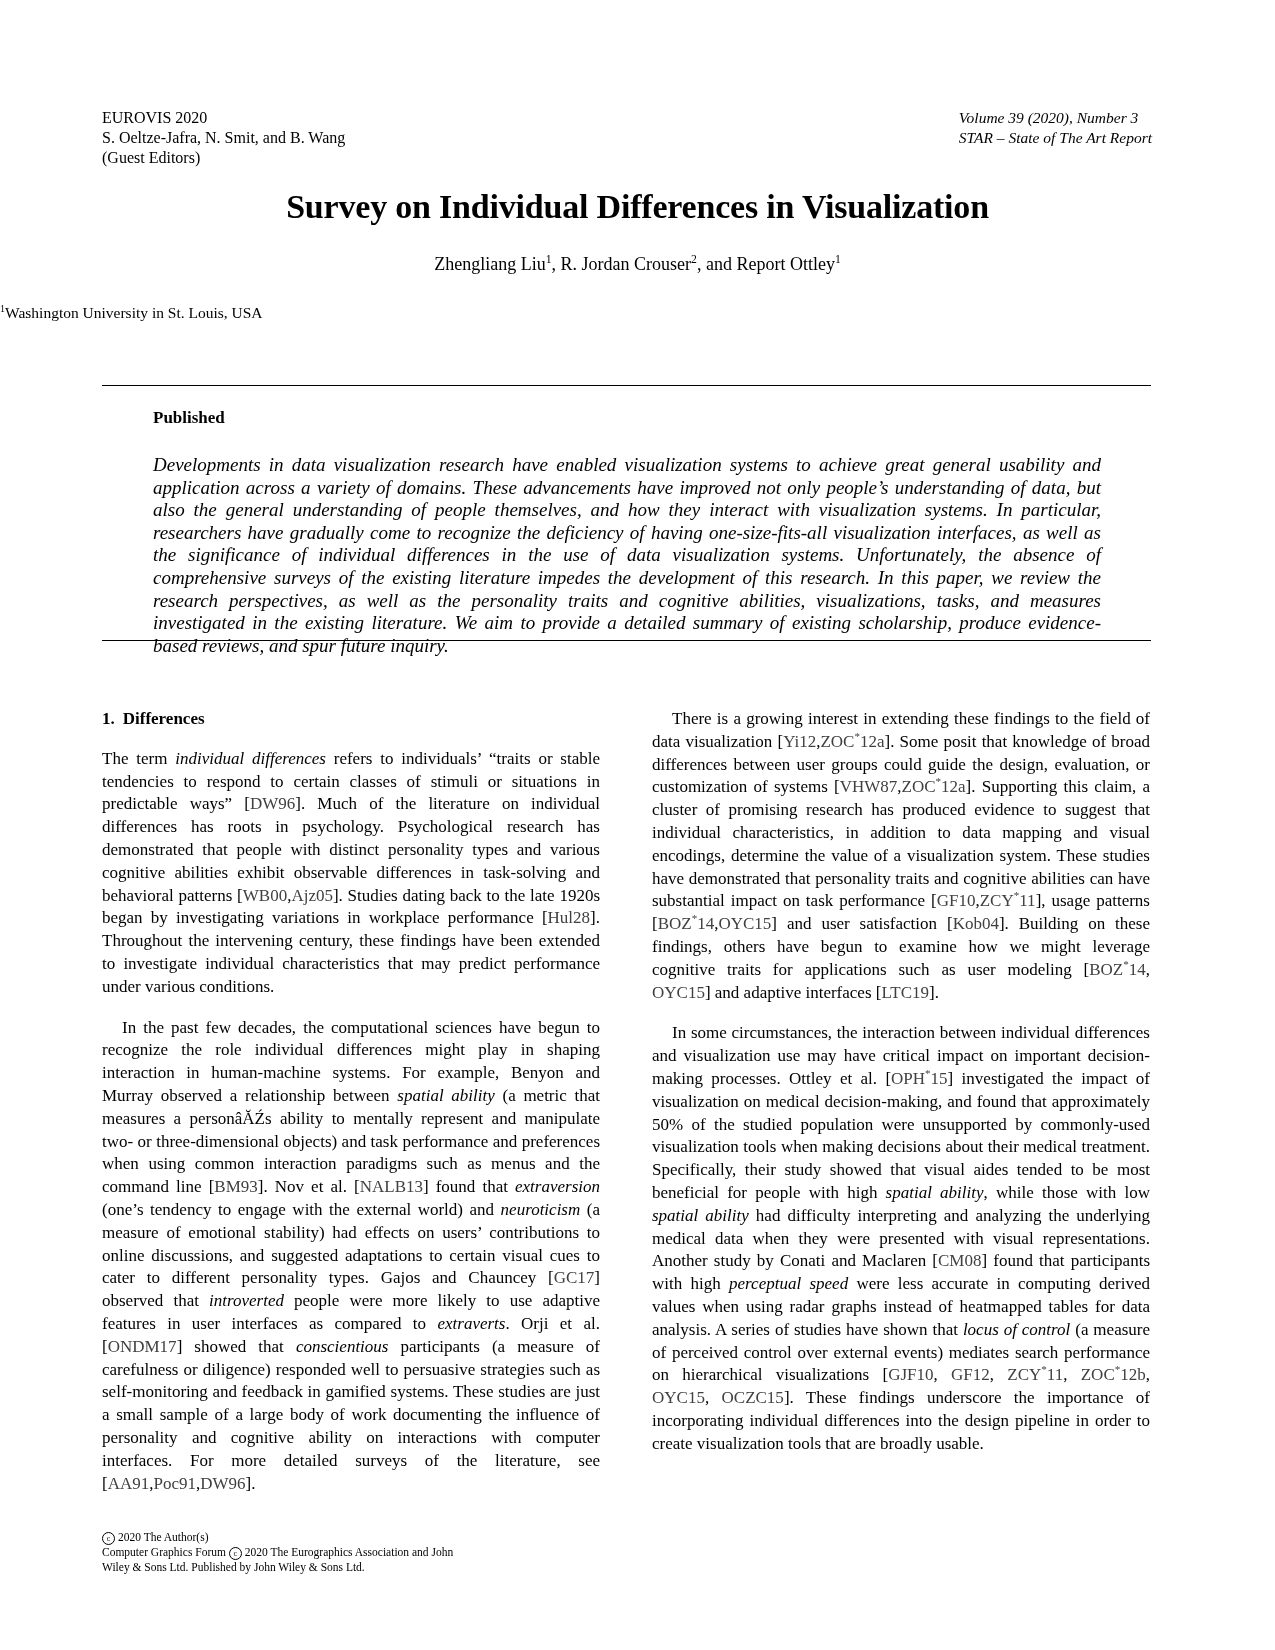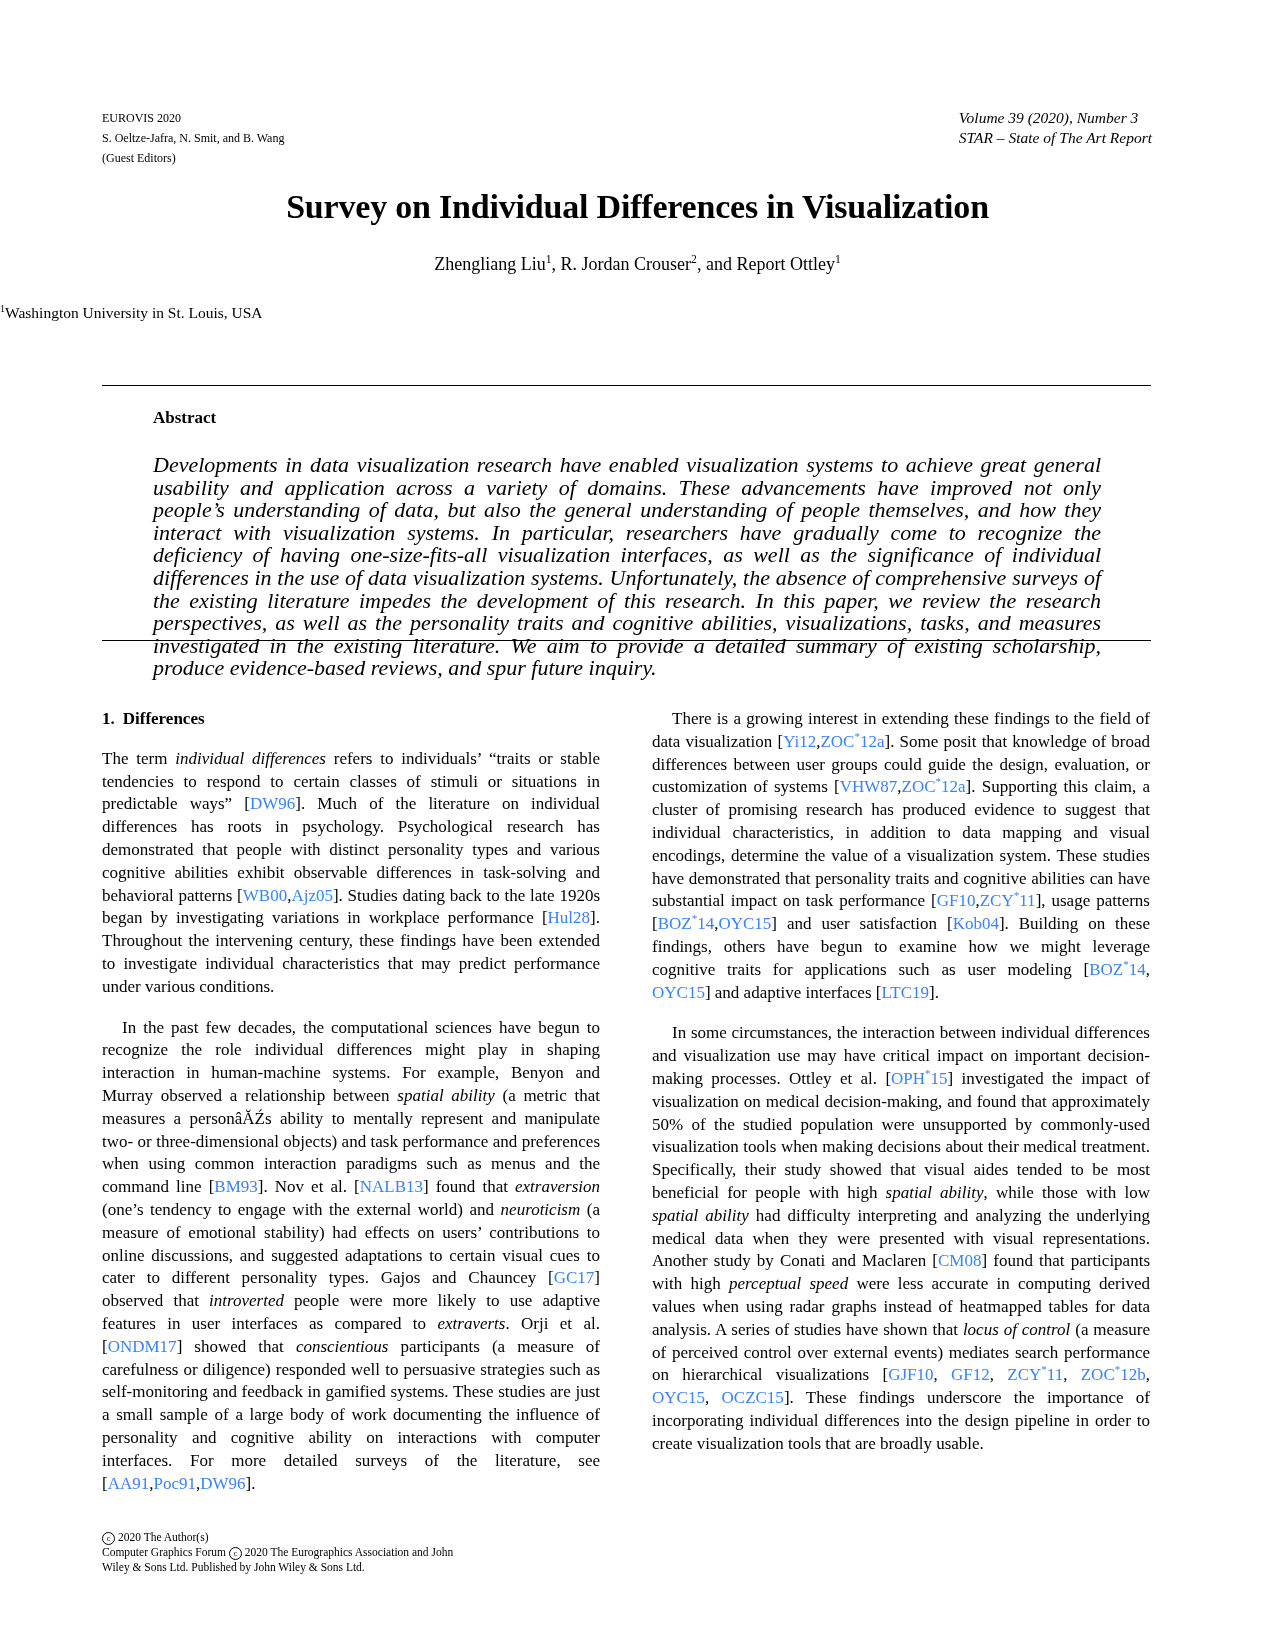--- a/index.html
+++ b/index.html
@@ -1,33 +1,33 @@
 <!DOCTYPE html>
 <html><head>
 <meta charset="utf-8">
 <style>
   html, body { margin: 0; padding: 0; background: #ffffff; }
   body { width: 1275px; height: 1650px; position: relative; font-family: "Liberation Serif", "DejaVu Serif", serif; color: #000; }
-  .hdr-left { position: absolute; left: 102px; top: 108px; font-size: 12px; line-height: 20px; }
+  .hdr-left { position: absolute; left: 102px; top: 108px; font-size: 16px; line-height: 20px; }
   .hdr-right { position: absolute; right: 123px; top: 108px; font-size: 15.5px; line-height: 20px; text-align: left; font-style: italic; }
   .title { position: absolute; left: 0; right: 0; top: 188px; text-align: center; font-size: 34px; font-weight: bold; letter-spacing: -0.2px; }
   .authors { position: absolute; left: 0; right: 0; top: 254px; text-align: center; font-size: 18px; }
   .affils { position: absolute; left: 0; right: 0; top: 303px; text-align: left; font-size: 15.5px; line-height: 20px; }
   sup { font-size: 65%; line-height: 0; vertical-align: super; }
   .rule { position: absolute; left: 102px; width: 1049px; height: 1px; background: #000; }
   .abs-head { position: absolute; left: 153px; top: 408px; font-size: 17px; font-weight: bold; }
-  .abs-body { position: absolute; left: 153px; width: 948px; top: 454px; font-size: 22px; line-height: 22.6px; font-style: italic; text-align: justify; }
+  .abs-body { position: absolute; left: 153px; width: 948px; top: 454px; font-size: 19px; line-height: 22.6px; font-style: italic; text-align: justify; }
   .col { position: absolute; width: 498px; font-size: 17px; line-height: 22.8px; text-align: justify; }
   .col.left { left: 102px; top: 708px; }
   .col.right { left: 652px; top: 708px; }
   .sec-head { font-weight: bold; font-size: 17px; margin: 0 0 17px 0; }
   .sec-head .num { margin-right: 8px; }
   p { margin: 0 0 18px 0; }
   p.indent { text-indent: 20px; }
-  .cite { color: #3b82f6; }
+  .cite { color: #404040; }
   em { font-style: italic; }
   .footer { position: absolute; left: 102px; top: 1530px; font-size: 11.5px; line-height: 15px; }
   .copy-icon { display: inline-block; width: 11px; height: 11px; border: 1px solid #000; border-radius: 50%; font-size: 8px; line-height: 11px; text-align: center; vertical-align: 0px; margin-right: 3px; }
 </style>
 </head>
 <body>
 
 <div class="hdr-left">
   <div>EUROVIS 2020</div>
   <div>S. Oeltze-Jafra, N. Smit, and B. Wang</div>
@@ -42,21 +42,21 @@
 
 <div class="authors">
   <span>Zhengliang Liu</span><sup>1</sup><span>, </span><span>R. Jordan Crouser</span><sup>2</sup><span>, and </span><span>Report Ottley</span><sup>1</sup>
 </div>
 
 <div class="affils">
   <div><sup>1</sup><span>Washington University in St. Louis, USA</span></div>
 </div>
 
 <div class="rule" style="top:385px;"></div>
-<div class="abs-head">Abstract</div>
+<div class="abs-head">Published</div>
 <div class="abs-body">Developments in data visualization research have enabled visualization systems to achieve great general usability and application across a variety of domains. These advancements have improved not only people’s understanding of data, but also the general understanding of people themselves, and how they interact with visualization systems. In particular, researchers have gradually come to recognize the deficiency of having one-size-fits-all visualization interfaces, as well as the significance of individual differences in the use of data visualization systems. Unfortunately, the absence of comprehensive surveys of the existing literature impedes the development of this research. In this paper, we review the research perspectives, as well as the personality traits and cognitive abilities, visualizations, tasks, and measures investigated in the existing literature. We aim to provide a detailed summary of existing scholarship, produce evidence-based reviews, and spur future inquiry.</div>
 <div class="rule" style="top:640px;"></div>
 
 <div class="col left">
   <div class="sec-head"><span class="num">1.</span><span>Differences</span></div>
   <div id="left-paras">
       <p>The term <em>individual differences</em> refers to individuals’ “traits or stable tendencies to respond to certain classes of stimuli or situations in predictable ways” [<a class="cite">DW96</a>]. Much of the literature on individual differences has roots in psychology. Psychological research has demonstrated that people with distinct personality types and various cognitive abilities exhibit observable differences in task-solving and behavioral patterns [<a class="cite">WB00</a>,<a class="cite">Ajz05</a>]. Studies dating back to the late 1920s began by investigating variations in workplace performance [<a class="cite">Hul28</a>]. Throughout the intervening century, these findings have been extended to investigate individual characteristics that may predict performance under various conditions.</p>
       <p class="indent">In the past few decades, the computational sciences have begun to recognize the role individual differences might play in shaping interaction in human-machine systems. For example, Benyon and Murray observed a relationship between <em>spatial ability</em> (a metric that measures a personâĂŹs ability to mentally represent and manipulate two- or three-dimensional objects) and task performance and preferences when using common interaction paradigms such as menus and the command line [<a class="cite">BM93</a>]. Nov et al. [<a class="cite">NALB13</a>] found that <em>extraversion</em> (one’s tendency to engage with the external world) and <em>neuroticism</em> (a measure of emotional stability) had effects on users’ contributions to online discussions, and suggested adaptations to certain visual cues to cater to different personality types. Gajos and Chauncey [<a class="cite">GC17</a>] observed that <em>introverted</em> people were more likely to use adaptive features in user interfaces as compared to <em>extraverts</em>. Orji et al. [<a class="cite">ONDM17</a>] showed that <em>conscientious</em> participants (a measure of carefulness or diligence) responded well to persuasive strategies such as self-monitoring and feedback in gamified systems. These studies are just a small sample of a large body of work documenting the influence of personality and cognitive ability on interactions with computer interfaces. For more detailed surveys of the literature, see [<a class="cite">AA91</a>,<a class="cite">Poc91</a>,<a class="cite">DW96</a>].</p>
     </div>
 </div>

